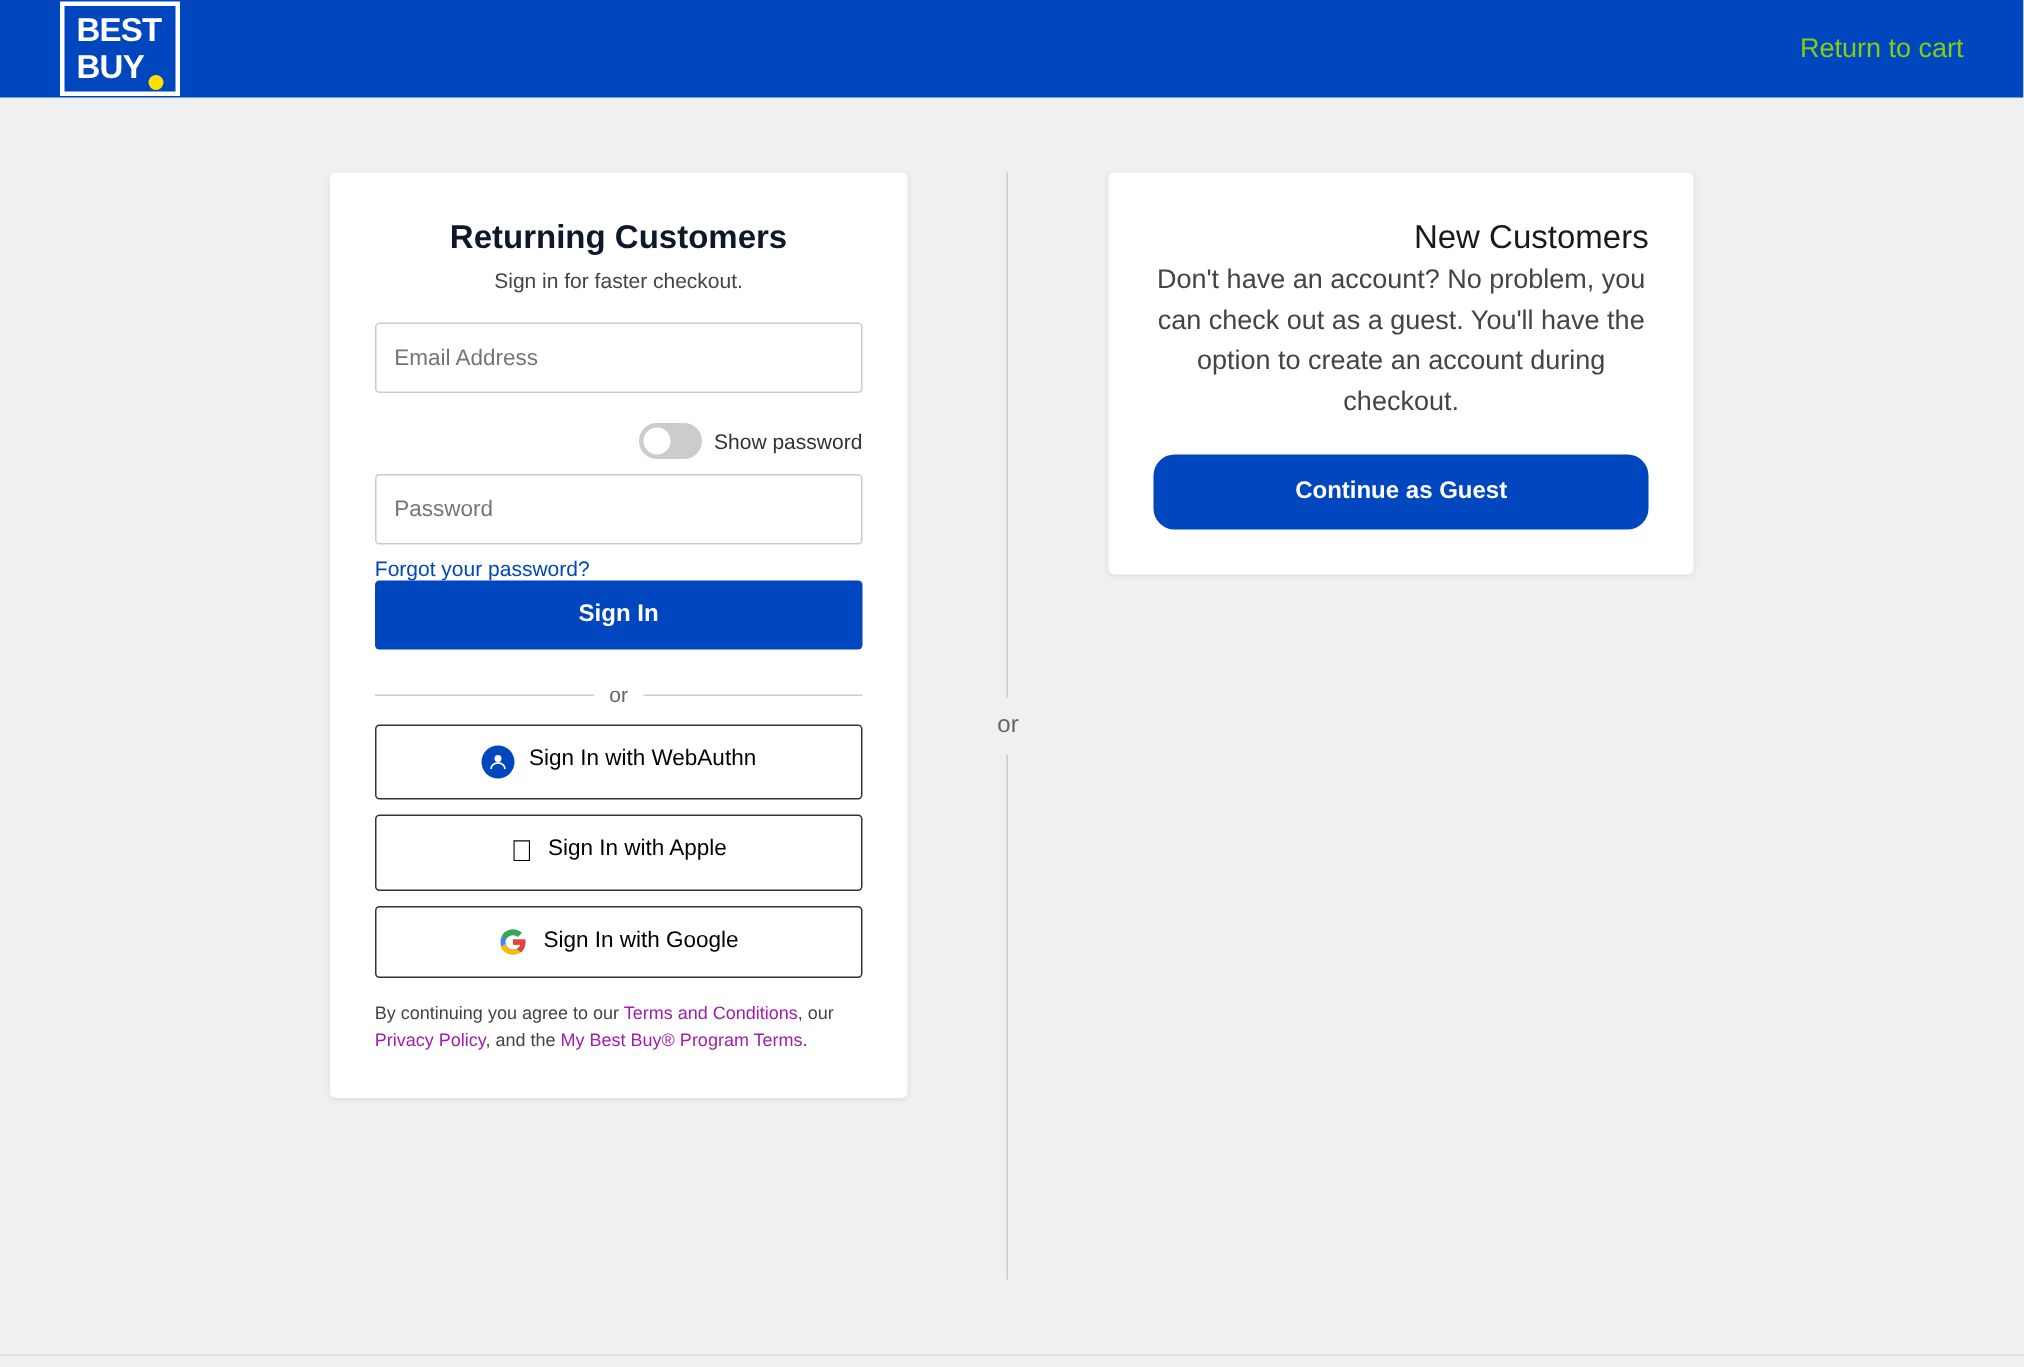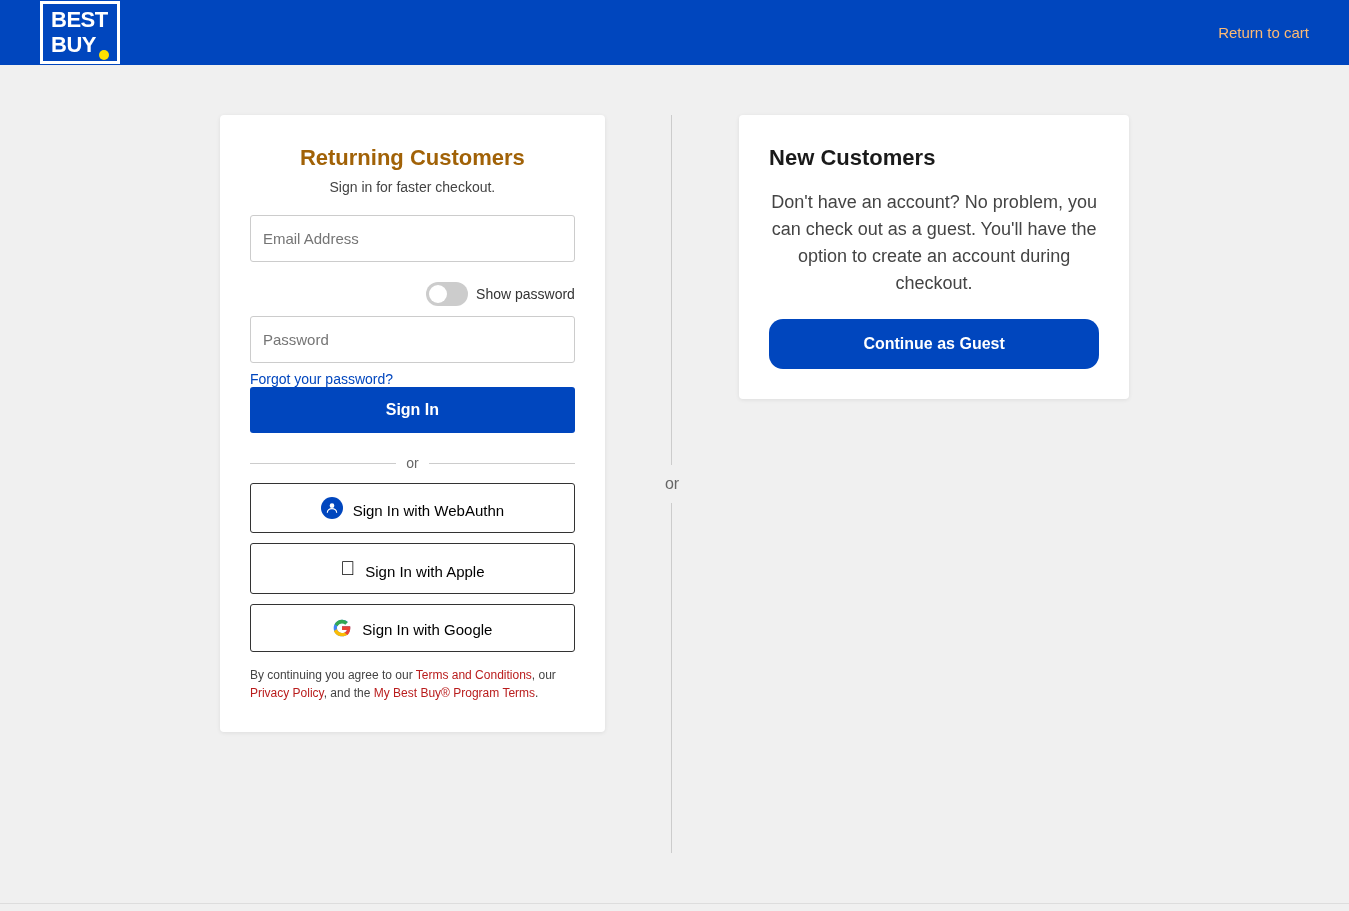--- a/index.html
+++ b/index.html
@@ -28,22 +28,22 @@
     .logo-dot {
       width: 10px;
       height: 10px;
       background: #ffe000;
       border-radius: 50%;
       margin-left: 3px;
       margin-bottom: -8px;
       display: inline-block;
     }
     .return-to-cart {
-      color: #fdba74;
-      font-size: 15px;
+      color: #84cc16;
+      font-size: 18px;
       text-decoration: none;
       cursor: pointer;
       text-align: right;
     }
 
     
     .main {
       display: flex;
       justify-content: center;
       align-items: flex-start;
@@ -58,21 +58,21 @@
       border-radius: 4px;
       padding: 30px 30px;
       width: 385px;
       box-shadow: 0 1px 4px rgba(0,0,0,0.08);
     }
     .card-title {
       font-size: 22px;
       font-weight: 700;
       text-align: center;
       margin-bottom: 8px;
-      color: #a16207;
+      color: #0f172a;
     }
     .card-subtitle {
       font-size: 14px;
       text-align: center;
       color: #444;
       margin-bottom: 20px;
     }
     .form-input {
       width: 100%;
       border: 1.5px solid #ccc;
@@ -159,21 +159,21 @@
 
     .alt-btn {
       width: 100%;
       border: 1.5px solid #333;
       background: white;
       border-radius: 3px;
       padding: 13px;
       font-size: 15px;
       cursor: pointer;
       display: flex;
-      align-items: flex-end;
+      align-items: flex-start;
       justify-content: center;
       gap: 10px;
       margin-bottom: 10px;
     }
 
     .webauthn-icon {
       width: 22px; height: 22px;
       border-radius: 50%;
       background: #0046be;
       display: inline-flex;
@@ -190,33 +190,33 @@
     .google-g {
       width: 20px; height: 20px;
     }
 
     .terms-text {
       font-size: 12px;
       color: #444;
       margin-top: 14px;
       line-height: 1.5;
     }
-    .terms-text a { color: #b91c1c; text-decoration: none; }
+    .terms-text a { color: #a21caf; text-decoration: none; }
     .right-card {
       background: white;
       border-radius: 4px;
       padding: 30px;
       width: 390px;
       box-shadow: 0 1px 4px rgba(0,0,0,0.08);
     }
     .right-title {
       font-size: 22px;
-      font-weight: 700;
-      text-align: left;
-      margin-bottom: 18px;
+      font-weight: 400;
+      text-align: right;
+      margin-bottom: 2px;
       color: #1a1a1a;
     }
     .right-desc {
       font-size: 18px;
       text-align: center;
       color: #444;
       margin-bottom: 22px;
       line-height: 1.5;
     }
     .guest-btn {

